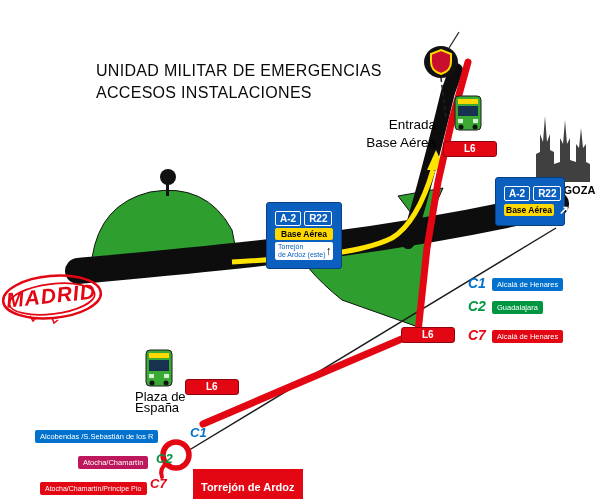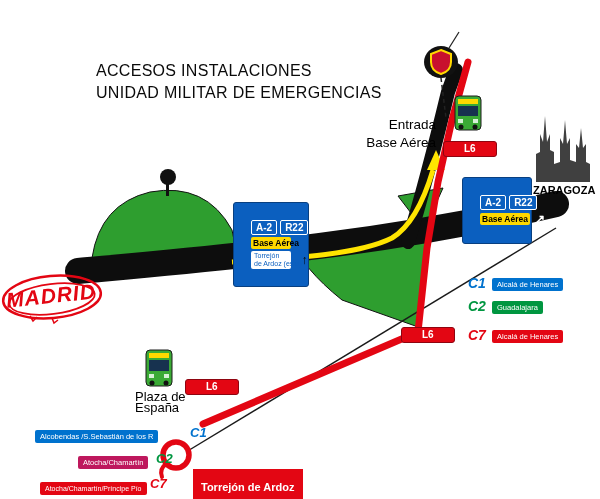--- a/index.html
+++ b/index.html
@@ -8,21 +8,21 @@
   .map-svg{position:absolute;left:0;top:0;z-index:1;}
   .lbl{position:absolute;z-index:3;white-space:nowrap;}
   .title{font-size:16px;letter-spacing:.3px;line-height:22px;color:#0a0a0a;}
   .base-lbl{font-size:13px;line-height:17px;text-align:center;width:100px;}
   .entrance-lbl{font-size:13.5px;line-height:18px;text-align:right;width:92px;}
   .city-east{font-size:11px;font-weight:700;}
   .city-west{font-size:21px;font-weight:700;font-style:italic;color:#e30613;
              letter-spacing:1px;transform:rotate(-6deg);}
   .badge-l6{background:#e30613;border:1px solid #8f0410;color:#fff;font-weight:700;
             font-size:10px;height:14px;line-height:14px;padding:0 20px;border-radius:3px;}
-  .sign{background:#0b5fbf;border:1px solid #083f80;border-radius:3px;padding:17px;box-sizing:border-box;}
+  .sign{background:#0b5fbf;border:1px solid #083f80;border-radius:3px;padding:8px;box-sizing:border-box;margin-left:33px;}
   .sign-row{display:flex;gap:3px;justify-content:flex-start;}
   .sign-shield{background:#0b5fbf;border:1.5px solid #fff;border-radius:2px;color:#fff;
                font-size:10px;font-weight:700;padding:0 4px;line-height:13px;}
   .sign-service{background:#ffd800;color:#000;font-size:8.5px;font-weight:700;text-align:center;
                 border-radius:2px;margin-top:2px;padding:1px 2px;}
   .sign-town{background:#fff;border-radius:2px;margin-top:2px;padding:1px 3px;display:flex;
              justify-content:space-between;align-items:center;}
   .sign-town-txt{color:#0b5fbf;font-size:7px;line-height:8px;}
   .sign-arrow{color:#000;font-size:12px;font-weight:700;}
   .sign-arrow-w{color:#fff;font-size:12px;font-weight:700;padding:0 2px;}
@@ -104,22 +104,22 @@
       <rect x="3" y="3" width="20" height="5" fill="#ffd800"></rect>
       <rect x="3" y="10" width="20" height="11" fill="#17324f"></rect>
       <rect x="3" y="24" width="5" height="4" fill="#d6f0d6"></rect>
       <rect x="18" y="24" width="5" height="4" fill="#d6f0d6"></rect>
       <circle cx="6" cy="33" r="2.5" fill="#111"></circle>
       <circle cx="20" cy="33" r="2.5" fill="#111"></circle>
     </g>
   </svg>
 
   <div class="lbl title" style="left:96px;top:60px;">
+    <div>UNIDAD MILITAR DE EMERGENCIAS</div>
     <div>ACCESOS INSTALACIONES</div>
-    <div>UNIDAD MILITAR DE EMERGENCIAS</div>
   </div>
 
 
   <div class="lbl entrance-lbl" style="left:344px;top:116px;">
     <div>Entrada</div>
     <div>Base Aérea</div>
   </div>
   <div class="lbl badge-l6" style="left:443px;top:141px;">L6</div>
 
   <div class="lbl city-west" style="left:6px;top:284px;">MADRID</div>

